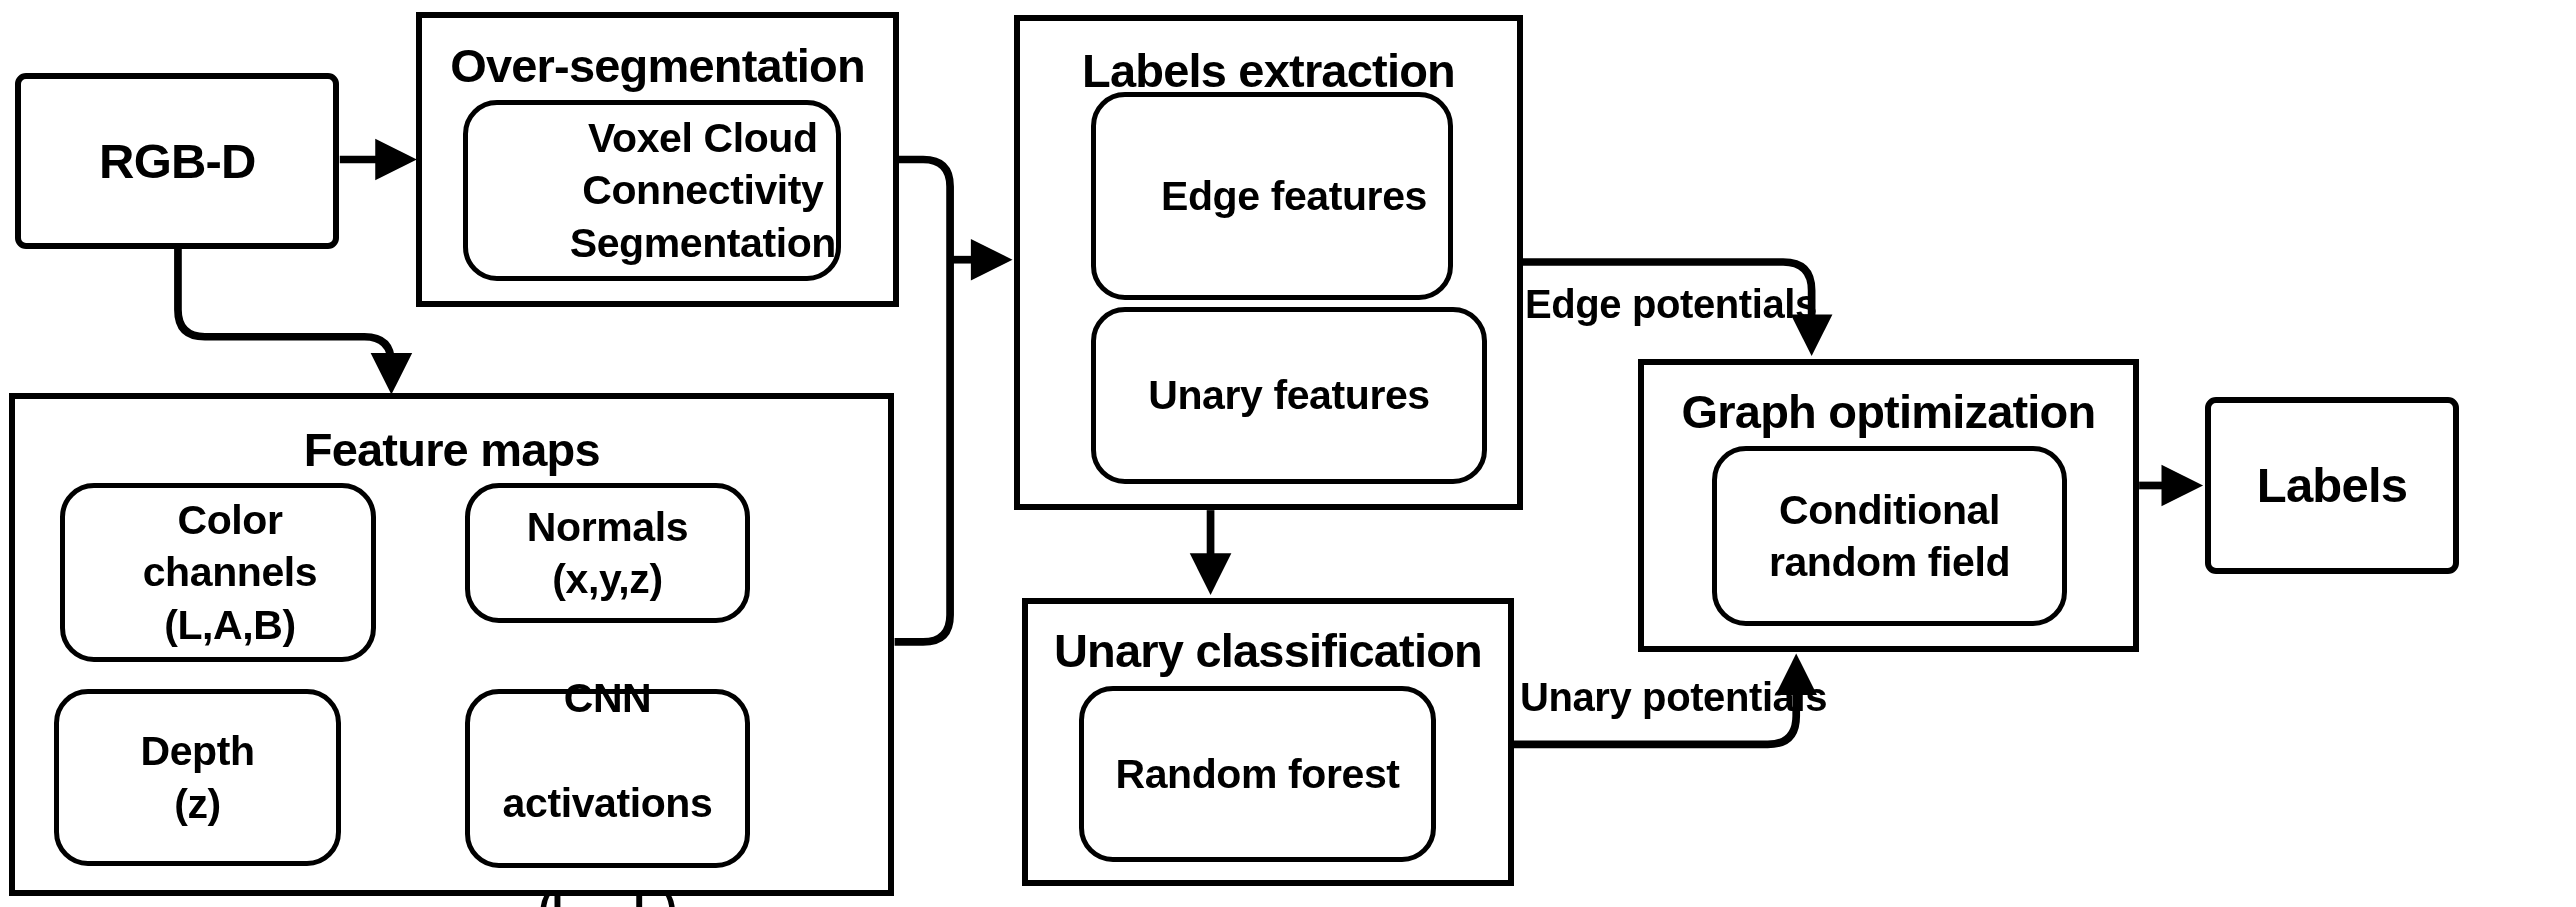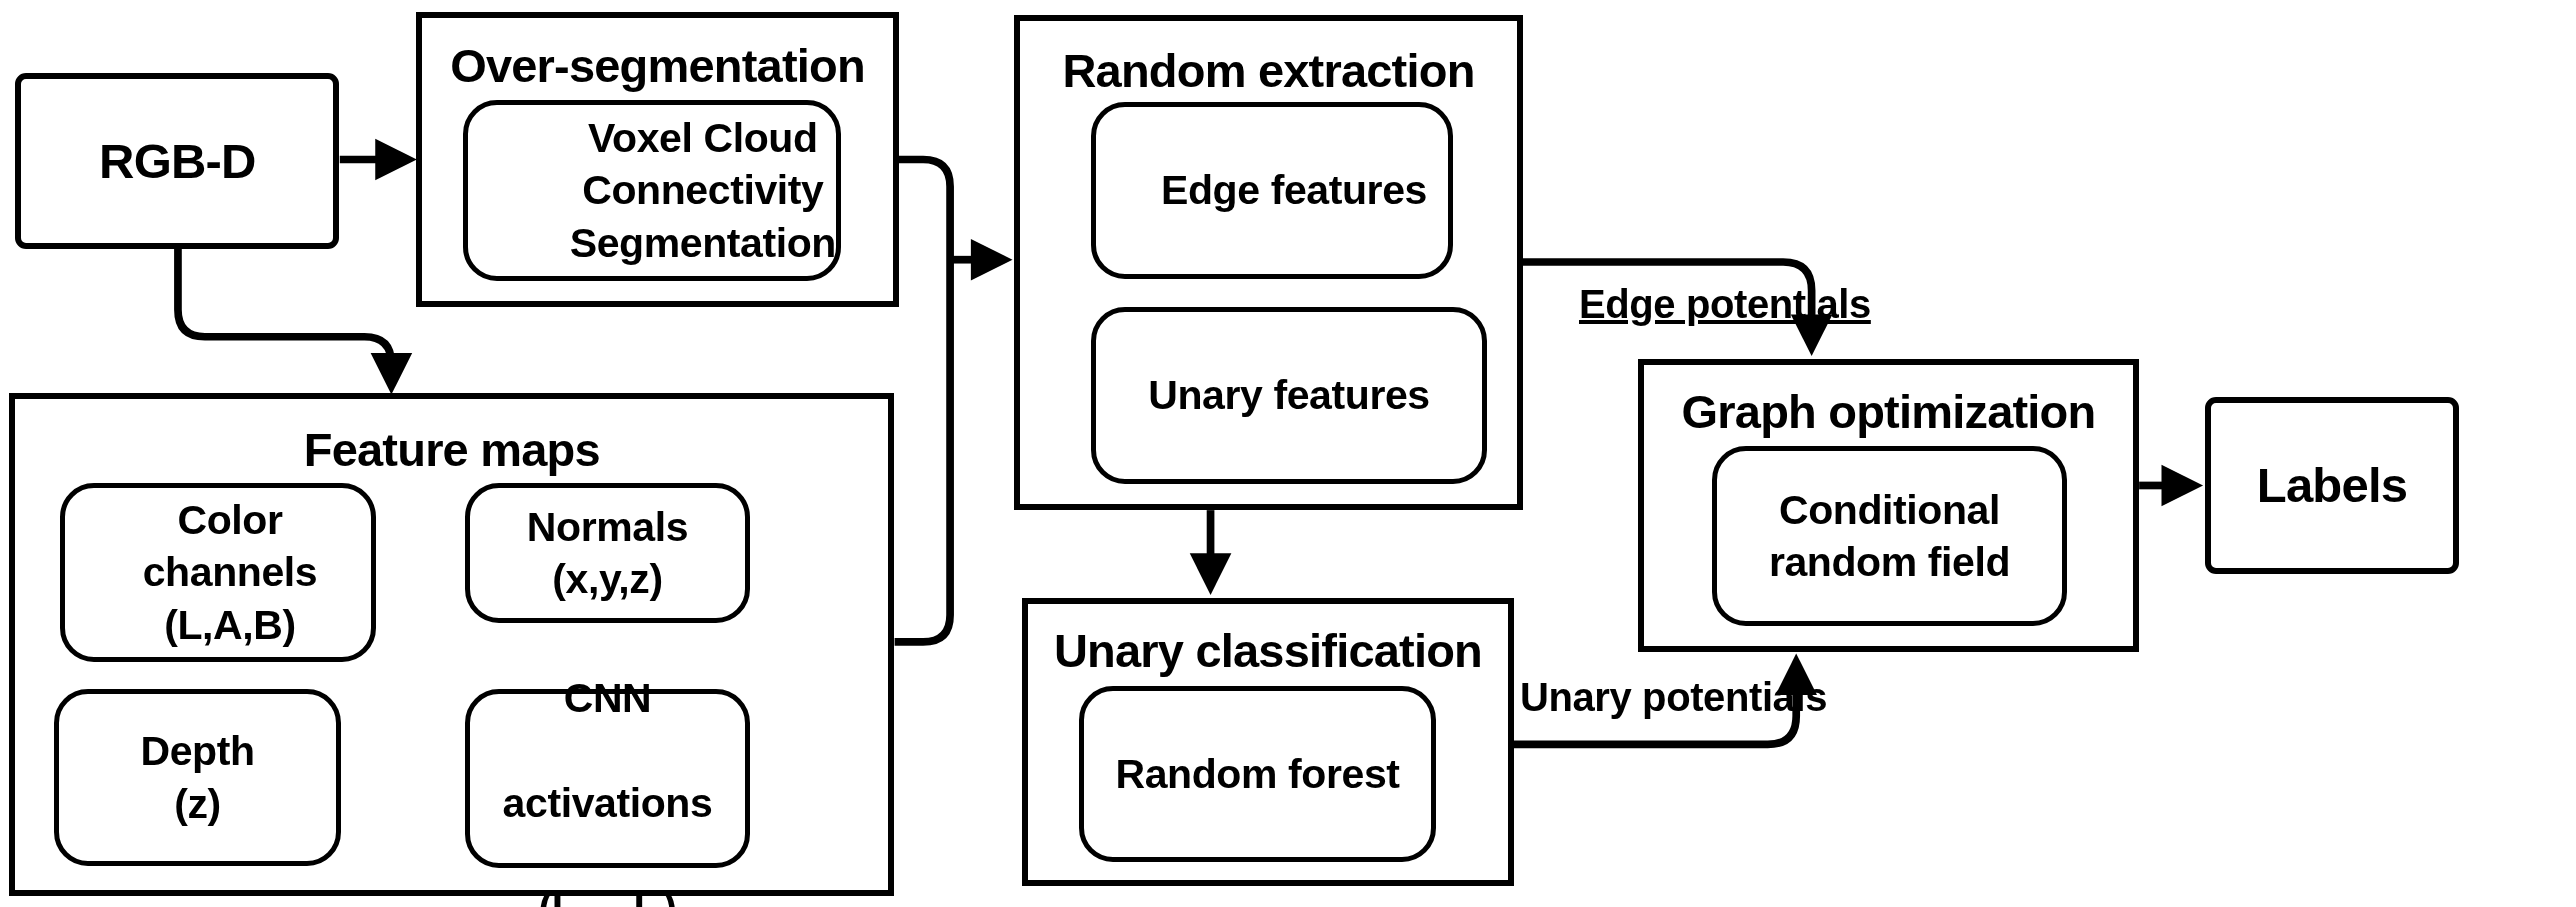--- a/index.html
+++ b/index.html
@@ -25,30 +25,30 @@
   #overseg-title { top:20px; }
   #vccs        { left:463px; top:100px; width:378px;  height:181px;justify-content:flex-end; }
   #fmaps       { left:9.3px;  top:393px; width:885px; height:503px; }
   #fmaps-title { top:23px; }
   #color-channels { left:60px;  top:483px; width:316px; height:179px;padding-left:24px; }
   #normals        { left:465px; top:483px; width:285px; height:140px; }
   #depth          { left:54px;  top:689px; width:287px; height:177px; }
   #cnn            { left:465px; top:689px; width:285px; height:179px; }
   #fext        { left:1014px; top:15.4px; width:509px; height:495px; }
   #fext-title  { top:21.6px; }
-  #edge-feat   { left:1091px; top:102px; width:362px; height:177px;padding-left:44px; }
+  #edge-feat   { left:1091px; top:92px; width:362px; height:208px;padding-left:44px; }
   #unary-feat  { left:1091px; top:307px; width:396px; height:177px; }
   #uclass      { left:1022px; top:598px; width:492px; height:288px; }
   #uclass-title{ top:18.5px; }
   #rforest     { left:1079px; top:686px; width:357px; height:176px; }
   #gopt        { left:1638px; top:359px; width:501px; height:293px; }
   #gopt-title  { top:18.5px; }
   #crf         { left:1712px; top:446px; width:355px; height:180px; }
   #labels-box  { left:2205px; top:397px; width:254px; height:177px; }
-  #edge-pot-label  { left:1579px; top:282px;text-decoration:underline; }
+  #edge-pot-label  { left:1525px; top:282px; }
   #unary-pot-label { left:1520px; top:675px; }
 </style>
 </head>
 <body>
 
 <div id="canvas">
 
   <svg id="connectors" viewBox="0 0 3341 1177" xmlns="http://www.w3.org/2000/svg">
     <g stroke="#000000" stroke-width="10" fill="none">
       <path d="M440 207 H490"></path>
@@ -101,21 +101,21 @@
   </div>
   <div id="cnn" class="leaf-box">
     <span class="lbl">
       <span>CNN</span><br>
       <span>activations</span><br>
       <span><span>(I</span><span class="sub">n</span><span>,...,I</span><span class="sub">N</span><span>)</span></span>
     </span>
   </div>
 
   <div id="fext" class="group-box">
-    <div id="fext-title" class="group-title">Random extraction</div>
+    <div id="fext-title" class="group-title">Labels extraction</div>
   </div>
   <div id="edge-feat" class="leaf-box">
     <span class="lbl">Edge features</span>
   </div>
   <div id="unary-feat" class="leaf-box">
     <span class="lbl">Unary features</span>
   </div>
 
   <div id="uclass" class="group-box">
     <div id="uclass-title" class="group-title">Unary classification</div>

